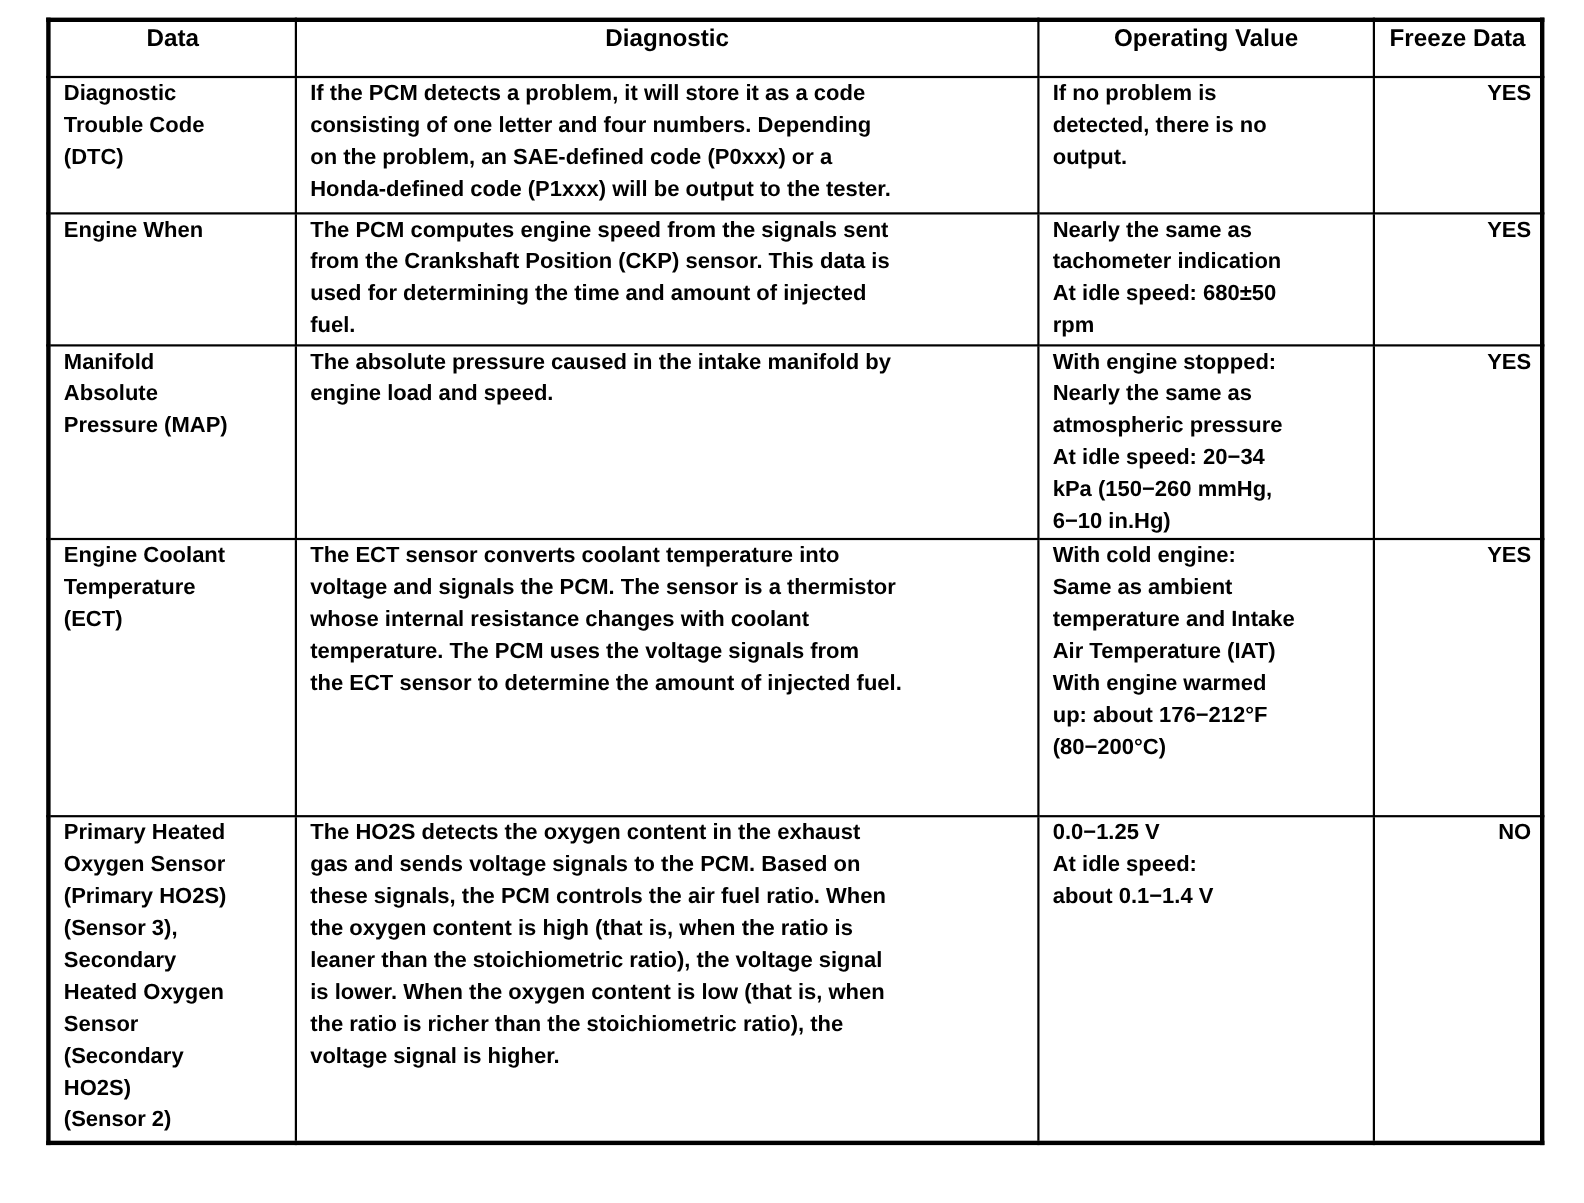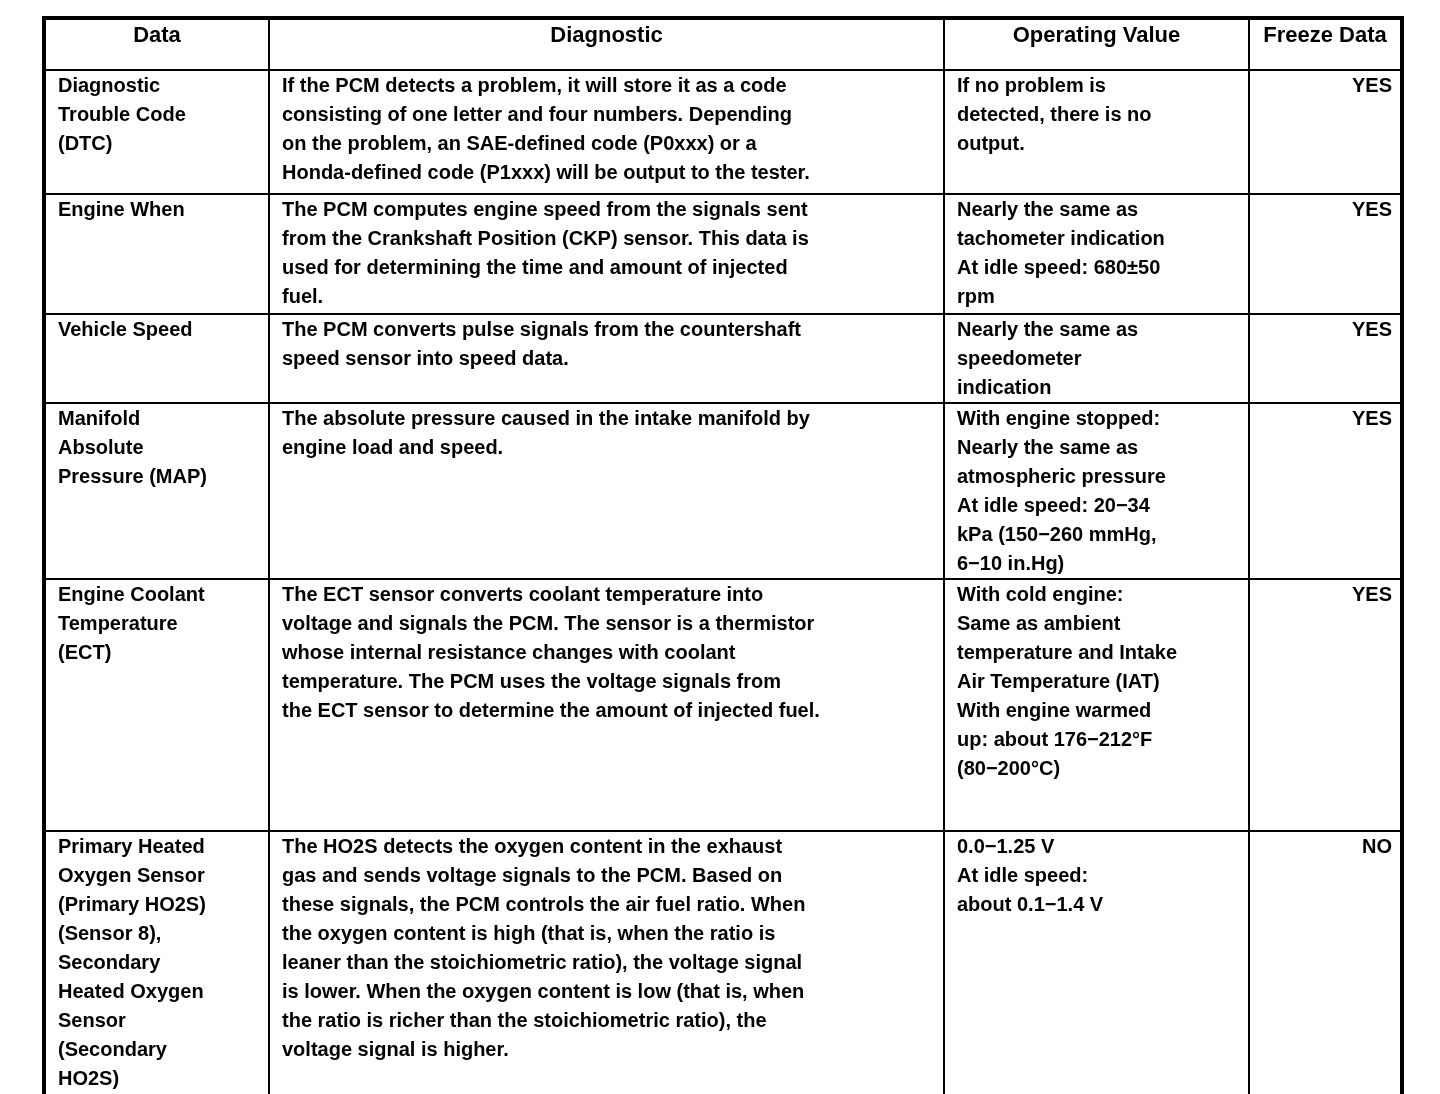--- a/index.html
+++ b/index.html
@@ -94,29 +94,20 @@
         <td class="col-desc">The PCM computes engine speed from the signals sent
 from the Crankshaft Position (CKP) sensor. This data is
 used for determining the time and amount of injected
 fuel.</td>
         <td class="col-opval">Nearly the same as
 tachometer indication
 At idle speed: 680±50
 rpm</td>
         <td class="col-freeze">YES</td>
       </tr>
-      <tr style="height:89px;">
-        <td class="col-data">Vehicle Speed</td>
-        <td class="col-desc">The PCM converts pulse signals from the countershaft
-speed sensor into speed data.</td>
-        <td class="col-opval">Nearly the same as
-speedometer
-indication</td>
-        <td class="col-freeze">YES</td>
-      </tr>
       <tr style="height:138px;">
         <td class="col-data">Manifold
 Absolute
 Pressure (MAP)</td>
         <td class="col-desc">The absolute pressure caused in the intake manifold by
 engine load and speed.</td>
         <td class="col-opval">With engine stopped:
 Nearly the same as
 atmospheric pressure
 At idle speed: 20−34
@@ -139,21 +130,21 @@
 Air Temperature (IAT)
 With engine warmed
 up: about 176−212°F
 (80−200°C)</td>
         <td class="col-freeze">YES</td>
       </tr>
       <tr style="height:297px;">
         <td class="col-data">Primary Heated
 Oxygen Sensor
 (Primary HO2S)
-(Sensor 8),
+(Sensor 3),
 Secondary
 Heated Oxygen
 Sensor
 (Secondary
 HO2S)
 (Sensor 2)</td>
         <td class="col-desc">The HO2S detects the oxygen content in the exhaust
 gas and sends voltage signals to the PCM. Based on
 these signals, the PCM controls the air fuel ratio. When
 the oxygen content is high (that is, when the ratio is

